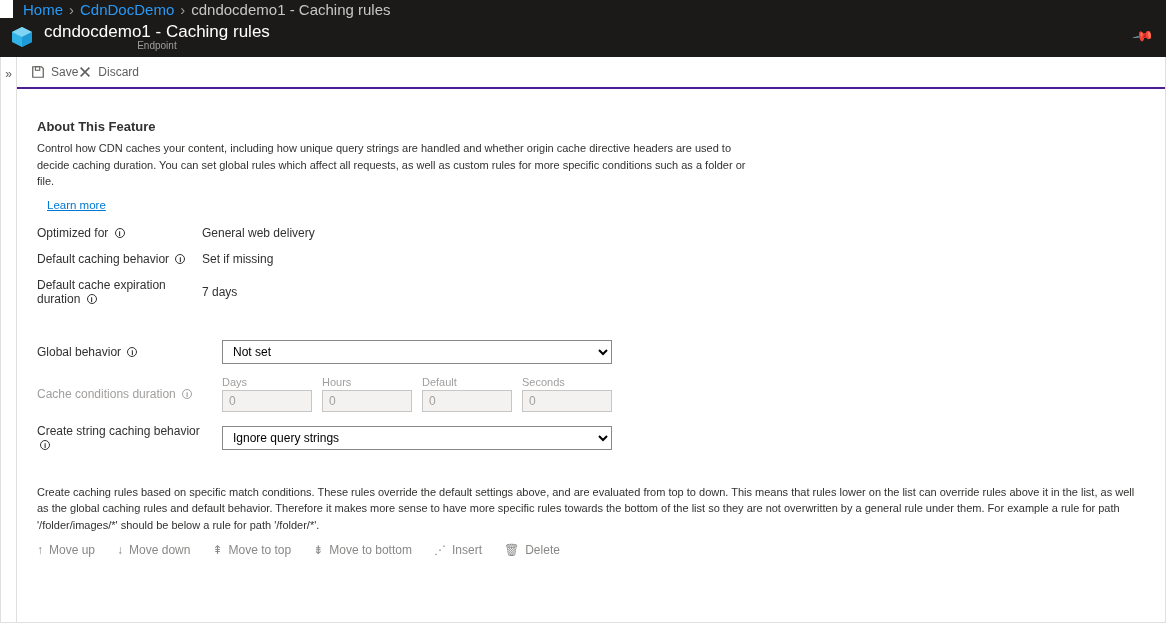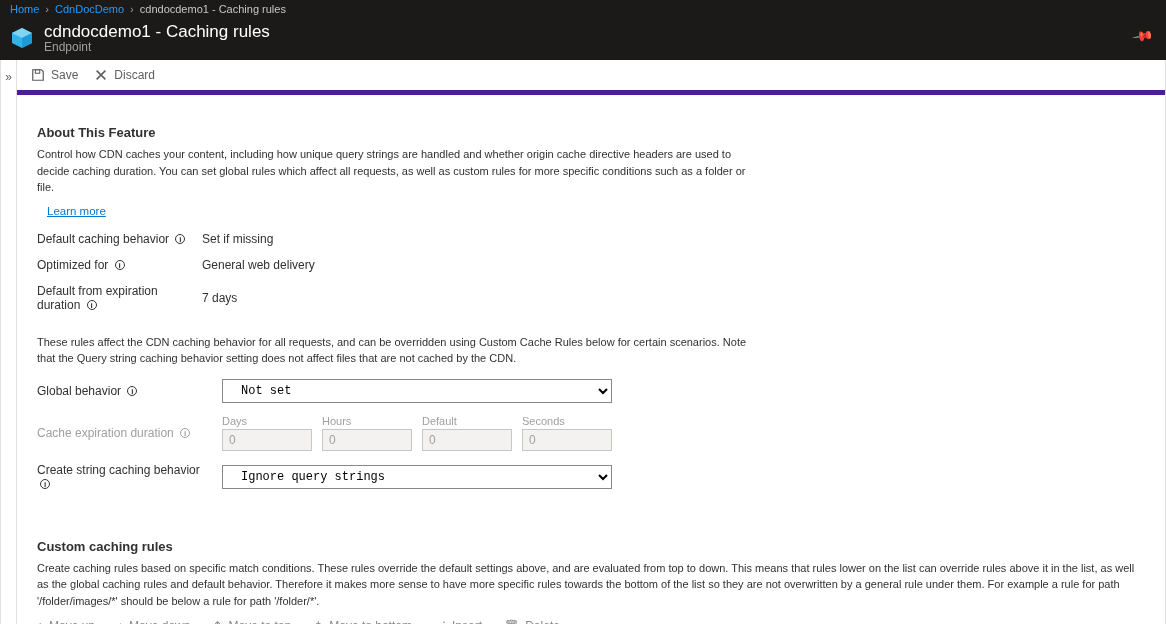--- a/index.html
+++ b/index.html
@@ -1,43 +1,43 @@
 <!DOCTYPE html>
 <html><head>
 <meta charset="utf-8">
 <style>
   * { box-sizing: border-box; margin: 0; padding: 0; }
   body { font-family: "Segoe UI", Arial, sans-serif; font-size: 12px; color: #323130; background: #fff; width: 1166px; }
-  .crumbs { background: #1b1a19; color: #c8c6c4; padding: 2px 10px; font-size: 11px; display: flex; align-items: center; gap: 6px; height: 18px; }
+  .crumbs { background: #1b1a19; color: #c8c6c4; padding: 2px 10px; font-size: 15px; display: flex; align-items: center; gap: 6px; height: 18px; margin-left: 13px; }
   .crumbs a { color: #2899f5; text-decoration: none; }
   .crumbs .sep { color: #a19f9d; }
   .titlebar { background: #1b1a19; color: #fff; display: flex; align-items: center; padding: 4px 10px 6px; gap: 10px; position: relative; }
   .titlebar .icon-cube { width: 24px; height: 24px; }
   .titlebar .title { font-size: 17px; font-weight: 400; }
-  .titlebar .subtitle { font-size: 12px; color: #a19f9d; margin-top: -2px; }
+  .titlebar .subtitle { font-size: 10px; color: #a19f9d; margin-top: -2px; text-align: center; }
   .titlebar .pin { position: absolute; right: 14px; top: 10px; color: #fff; font-size: 14px; transform: rotate(35deg); }
   .content-wrap { display: flex; border: 1px solid #e1dfdd; border-top: none; height: 566px; }
   .left-strip { width: 16px; border-right: 1px solid #e1dfdd; display:flex; align-items:flex-start; justify-content:center; padding-top:10px; color:#605e5c; font-size:12px;}
   .main { flex: 1; padding: 0; overflow: auto; }
-  .toolbar { display: flex; align-items: flex-start; gap: 16px; padding: 8px 14px; border-bottom: 5px solid #4c1d95; }
+  .toolbar { display: flex; align-items: flex-start; padding: 8px 14px; border-bottom: 2px solid #4c1d95; }
   .tbtn { display: flex; align-items: center; gap: 6px; color: #605e5c; font-size: 12px; cursor: pointer; }
   .tbtn svg, .tbtn .glyph { width: 14px; height: 14px; }
   .pad { padding: 14px 20px 30px; }
   h3 { font-size: 13px; font-weight: 700; margin-bottom: 6px; margin-top: 16px; color:#323130;}
   .desc { font-size: 11px; color: #323130; line-height: 1.5; max-width: 720px; }
   .learn { margin: 8px 0 14px 10px; }
   .learn a { color: #0078d4; font-size: 11.5px; text-decoration: underline; text-align: center; }
   .kv { display: flex; align-items:center; margin: 12px 0; font-size: 12px; }
   .kv .lbl { width: 165px; color: #323130; }
   .kv .val { color: #323130; }
   .info-ic { display: inline-block; width: 10px; height: 10px; border: 1px solid #323130; border-radius: 50%; font-size: 8px; line-height: 9px; text-align: center; margin-left: 3px; vertical-align: middle; font-weight:700; color:#323130; }
   .form-row { display: flex; align-items:center; margin: 12px 0; gap: 10px; }
   .form-row .lbl { width: 175px; font-size: 12px; }
   .form-row .lbl.muted { color: #a19f9d; }
-  select.big { width: 390px; height: 24px; border: 1px solid #8a8886; font-size: 12px; padding: 0 14px; background:#fff;font-family:Liberation Mono, monospace; }
+  select.big { width: 390px; height: 24px; border: 1px solid #8a8886; font-size: 12px; padding: 0 6px; background:#fff; }
   .dur-group { display:flex; gap:10px; }
   .dur-col { display:flex; flex-direction:column; width: 90px; }
   .dur-col label { font-size: 11px; color: #a19f9d; margin-bottom: 2px; }
   .dur-col input { height: 22px; border: 1px solid #c8c6c4; background: #f3f2f1; padding: 0 6px; color:#a19f9d; font-size:12px; }
   .section-gap { height: 10px; }
   .rules-toolbar { display:flex; gap:22px; padding: 10px 0 14px; align-items:center; color:#8a8886; font-size:12px; }
   .rules-toolbar .tbtn2 { display:flex; align-items:center; gap:6px; cursor:pointer; }
 </style>
 </head>
 <body>
@@ -81,42 +81,41 @@
         <span>Discard</span>
       </div>
     </div>
 
     <div class="pad">
       <h3>About This Feature</h3>
       <div class="desc">Control how CDN caches your content, including how unique query strings are handled and whether origin cache directive headers are used to decide caching duration. You can set global rules which affect all requests, as well as custom rules for more specific conditions such as a folder or file.</div>
       <div class="learn"><a href="#">Learn more</a></div>
 
       <div class="kv">
+        <span class="lbl"><span>Optimized for</span> <span class="info-ic">i</span></span>
+        <span class="val">General web delivery</span>
+      </div>
+      <div class="kv">
         <span class="lbl"><span>Default caching behavior</span> <span class="info-ic">i</span></span>
         <span class="val">Set if missing</span>
       </div>
       <div class="kv">
-        <span class="lbl"><span>Optimized for</span> <span class="info-ic">i</span></span>
-        <span class="val">General web delivery</span>
-      </div>
-      <div class="kv">
-        <span class="lbl"><span>Default from expiration duration</span> <span class="info-ic">i</span></span>
+        <span class="lbl"><span>Default cache expiration duration</span> <span class="info-ic">i</span></span>
         <span class="val">7 days</span>
       </div>
 
       <div class="section-gap"></div>
-      <div class="desc">These rules affect the CDN caching behavior for all requests, and can be overridden using Custom Cache Rules below for certain scenarios. Note that the Query string caching behavior setting does not affect files that are not cached by the CDN.</div>
 
       <div class="form-row">
         <span class="lbl"><span>Global behavior</span> <span class="info-ic">i</span></span>
         <select class="big"><option>Not set</option></select>
       </div>
 
       <div class="form-row">
-        <span class="lbl muted"><span>Cache expiration duration</span> <span class="info-ic" style="border-color:#a19f9d;color:#a19f9d;">i</span></span>
+        <span class="lbl muted"><span>Cache conditions duration</span> <span class="info-ic" style="border-color:#a19f9d;color:#a19f9d;">i</span></span>
         <div class="dur-group">
           <div class="dur-col">
               <label>Days</label>
               <input disabled="" value="0" style="">
             </div>
           <div class="dur-col">
               <label>Hours</label>
               <input disabled="" value="0" style="">
             </div>
           <div class="dur-col">
@@ -130,21 +129,20 @@
         </div>
       </div>
 
       <div class="form-row">
         <span class="lbl"><span>Create string caching behavior</span> <span class="info-ic">i</span></span>
         <select class="big"><option>Ignore query strings</option></select>
       </div>
 
       <div class="section-gap"></div>
         <div class="section-gap"></div>
-      <h3>Custom caching rules</h3>
       <div class="desc" style="max-width:none;">Create caching rules based on specific match conditions. These rules override the default settings above, and are evaluated from top to down. This means that rules lower on the list can override rules above it in the list, as well as the global caching rules and default behavior. Therefore it makes more sense to have more specific rules towards the bottom of the list so they are not overwritten by a general rule under them. For example a rule for path '/folder/images/*' should be below a rule for path '/folder/*'.</div>
 
       <div class="rules-toolbar">
         <div class="tbtn2">
             <span>↑</span>
             <span>Move up</span>
           </div>
         <div class="tbtn2">
             <span>↓</span>
             <span>Move down</span>

